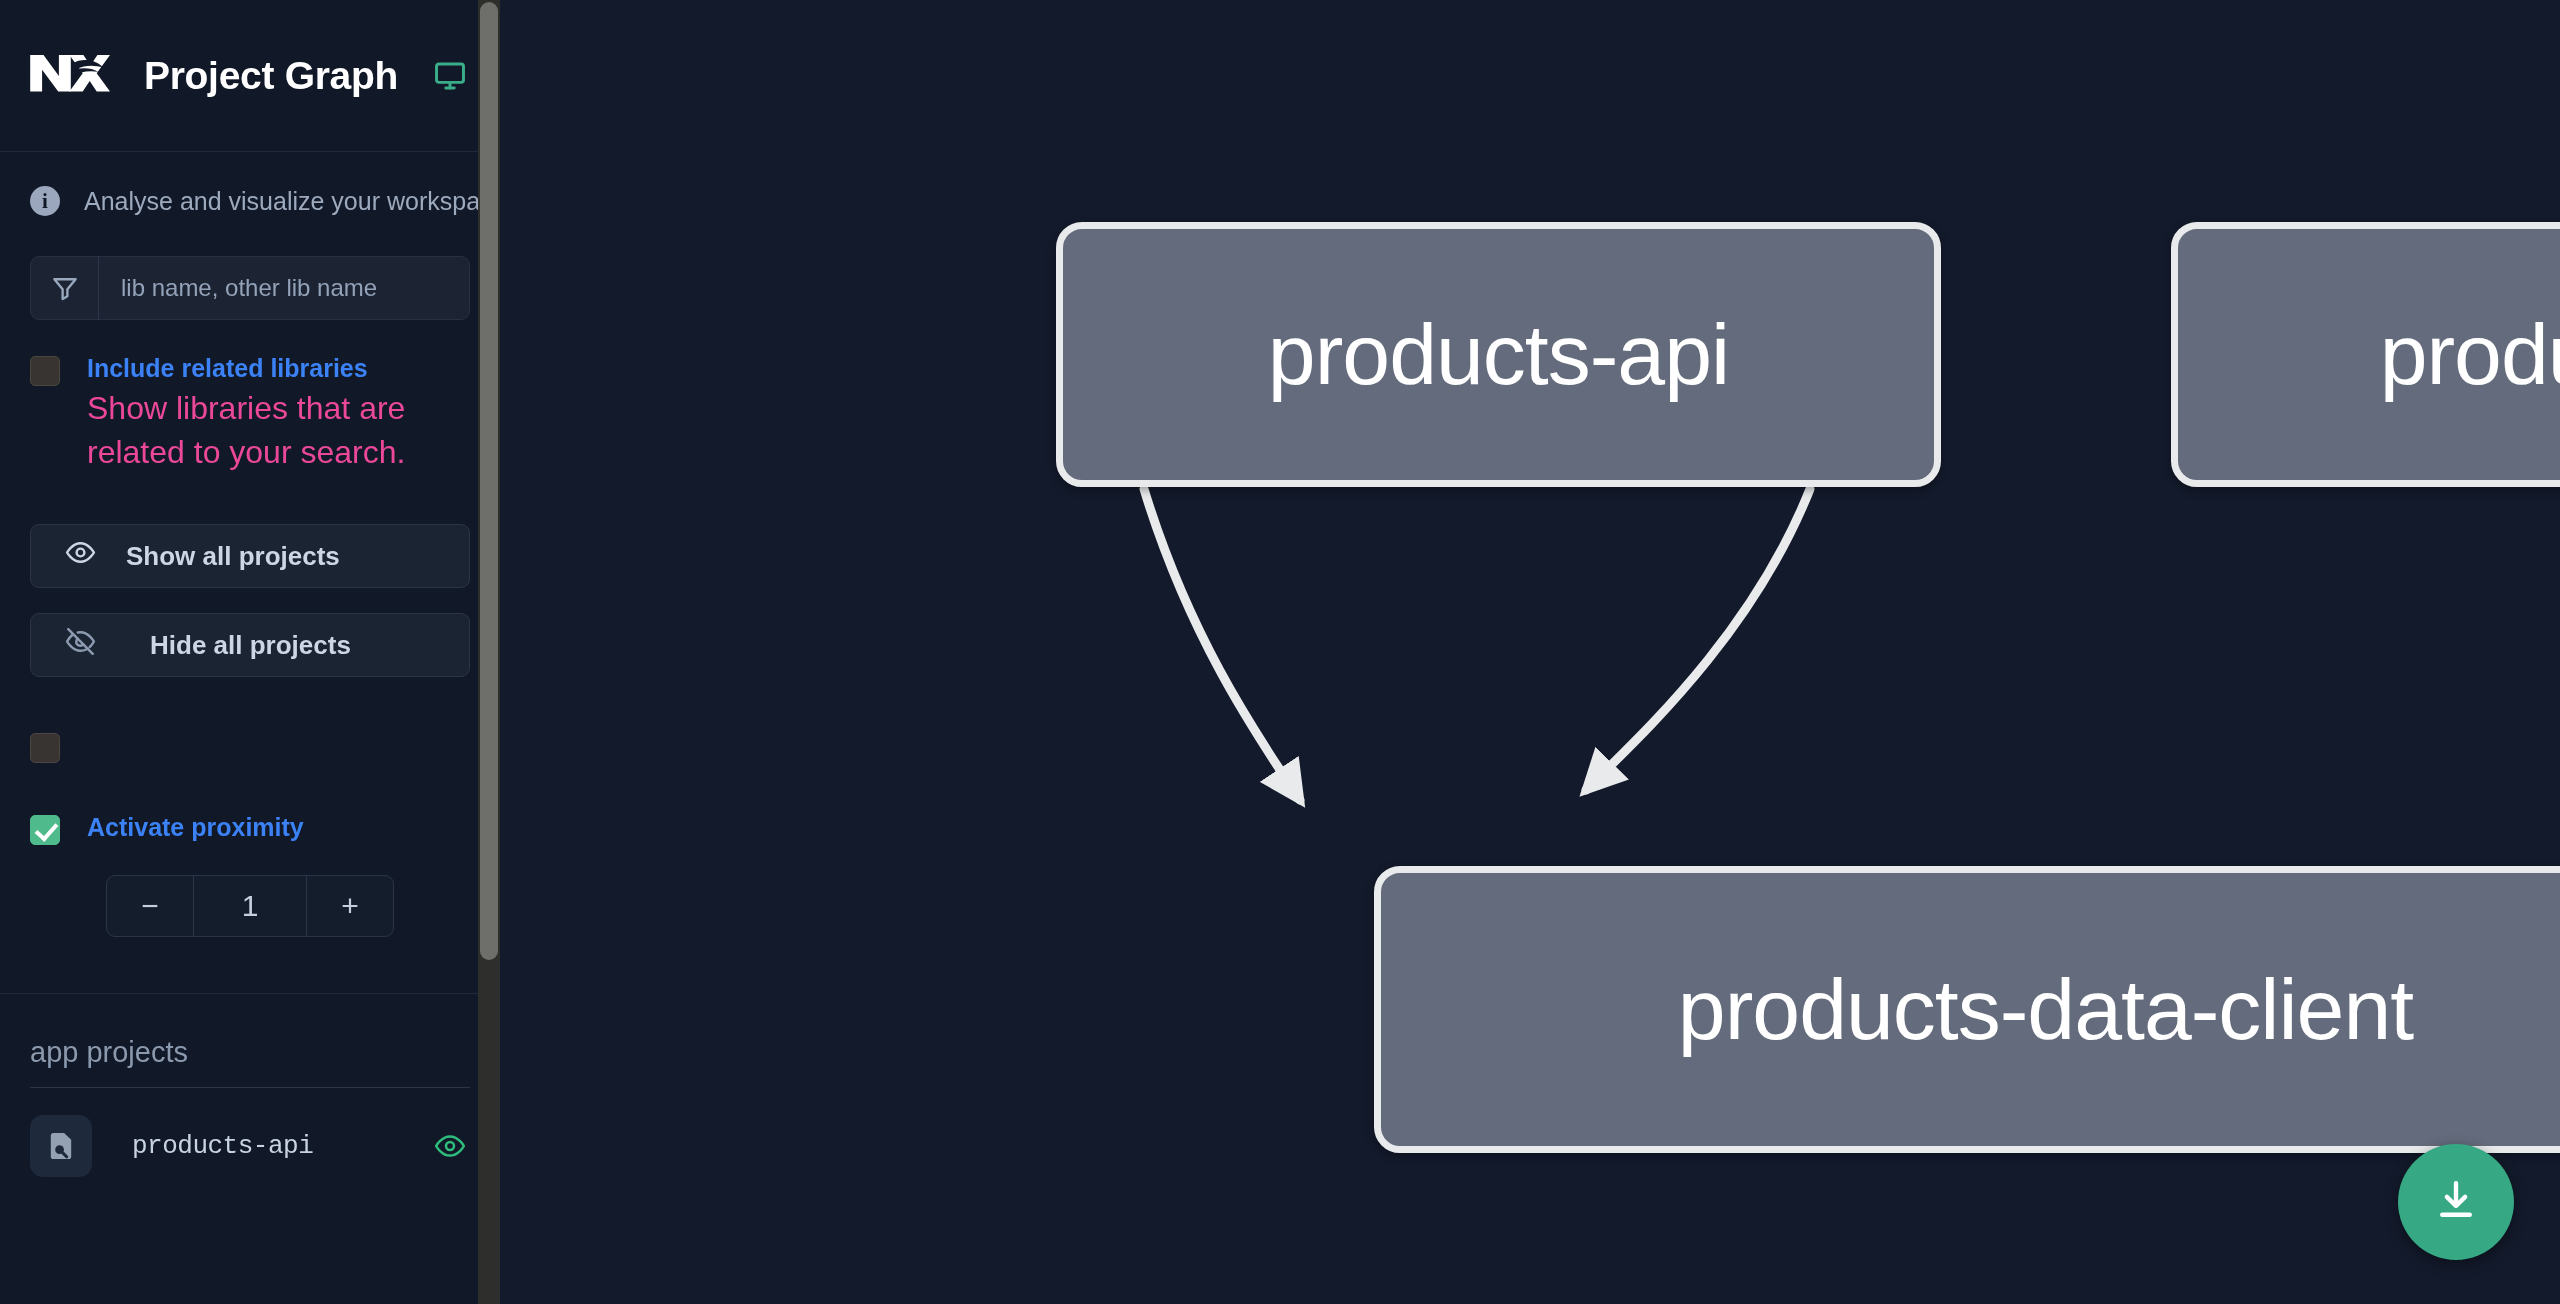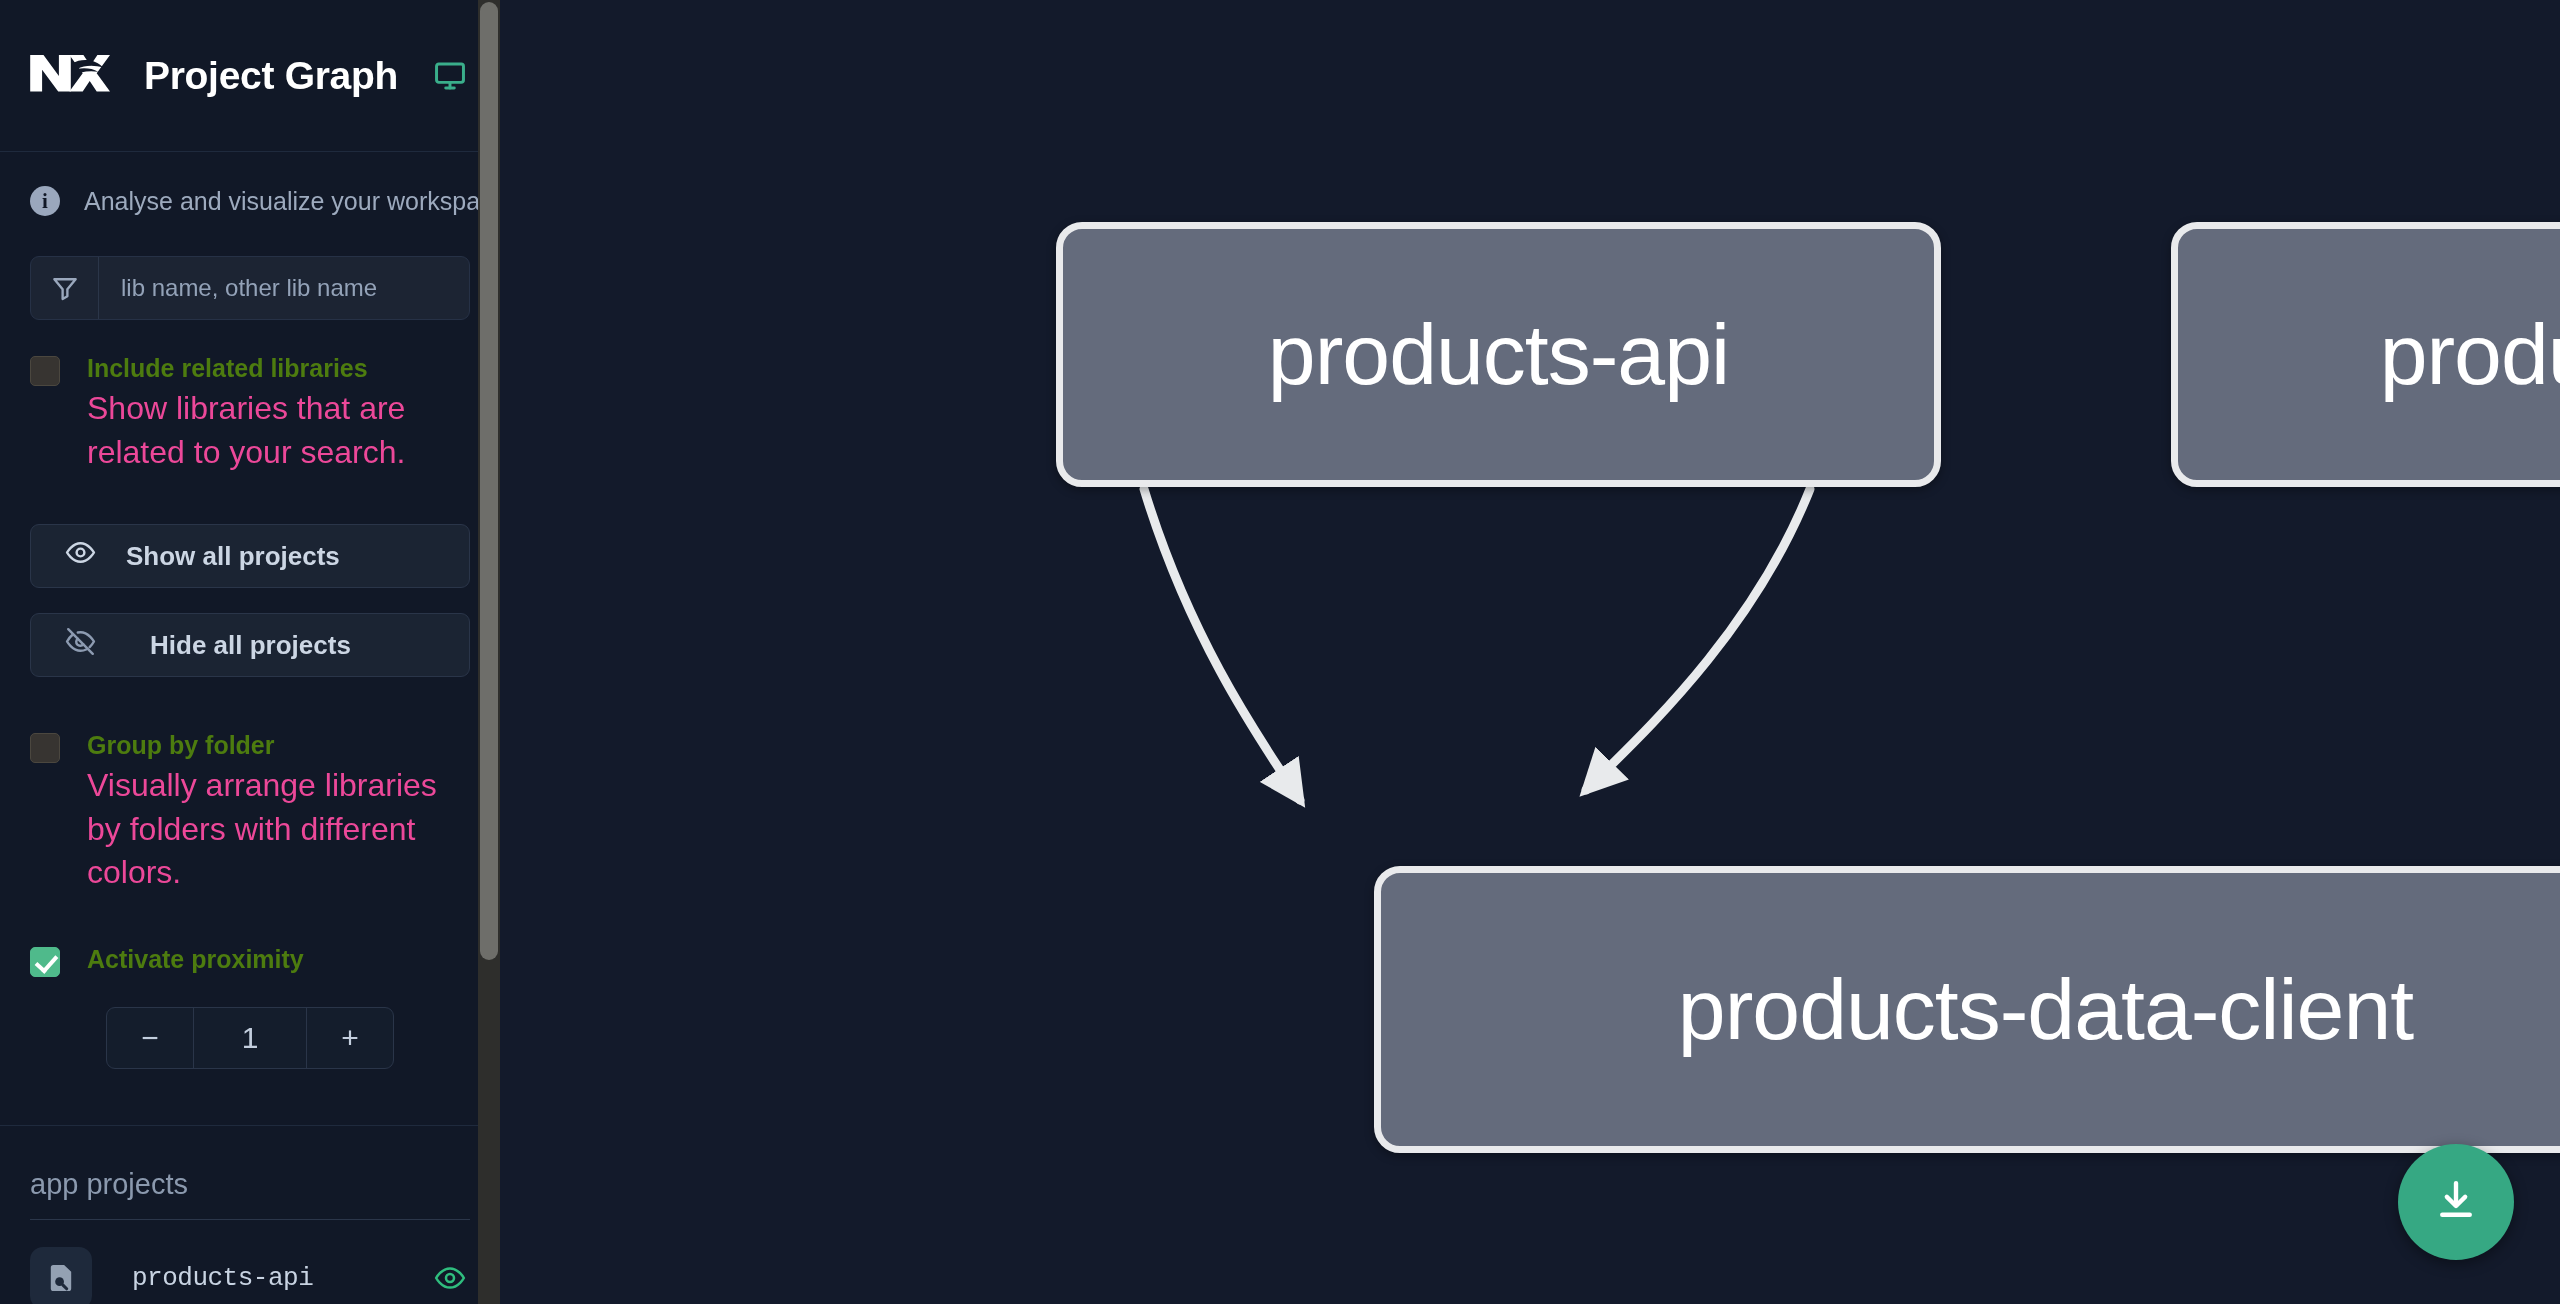--- a/index.html
+++ b/index.html
@@ -93,21 +93,21 @@
     position: relative;
   }
   .chk-box.checked::after {
     content: "";
     position: absolute; left: 9px; top: 3px;
     width: 9px; height: 17px;
     border: solid #ffffff; border-width: 0 4px 4px 0;
     transform: rotate(42deg);
   }
   .chk-txt { margin-left: 27px; }
-  .chk-label { color: #4d7c0f; font-size: 25px; font-weight: bold; line-height: 1.28; }
+  .chk-label { color: #3b82f6; font-size: 25px; font-weight: bold; line-height: 1.28; }
   .chk-desc { color: #ec4899; font-size: 32px; line-height: 1.36; margin-top: 3px; max-width: 380px; }
 
   
   .btn-wrap { padding: 12px 30px; }
   .act-btn {
     display: flex; align-items: center;
     height: 64px; width: 100%;
     background: #1b2433;
     border: 1px solid #2a3549;
     border-radius: 9px;
@@ -284,24 +284,20 @@
               <path d="M9.9 9.9 a3 3 0 1 0 4.2 4.2"></path>
               <path d="M2.5 2.5 L21.5 21.5"></path>
             </svg>
           </span>
           <span class="lbl">Hide all projects</span>
         </button>
       </div>
 
       <div class="chk-row" style="margin-top:40px">
         <span class="chk-box"></span>
-        <span class="chk-txt">
-          <span class="chk-label">Group by folder</span>
-          <span class="chk-desc" style="display:block">Visually arrange libraries by folders with different colors.</span>
-        </span>
       </div>
 
       <div class="chk-row" style="margin-top:48px">
         <span class="chk-box checked"></span>
         <span class="chk-txt">
           <span class="chk-label">Activate proximity</span>
         </span>
       </div>
 
       <div class="stepper-wrap">

